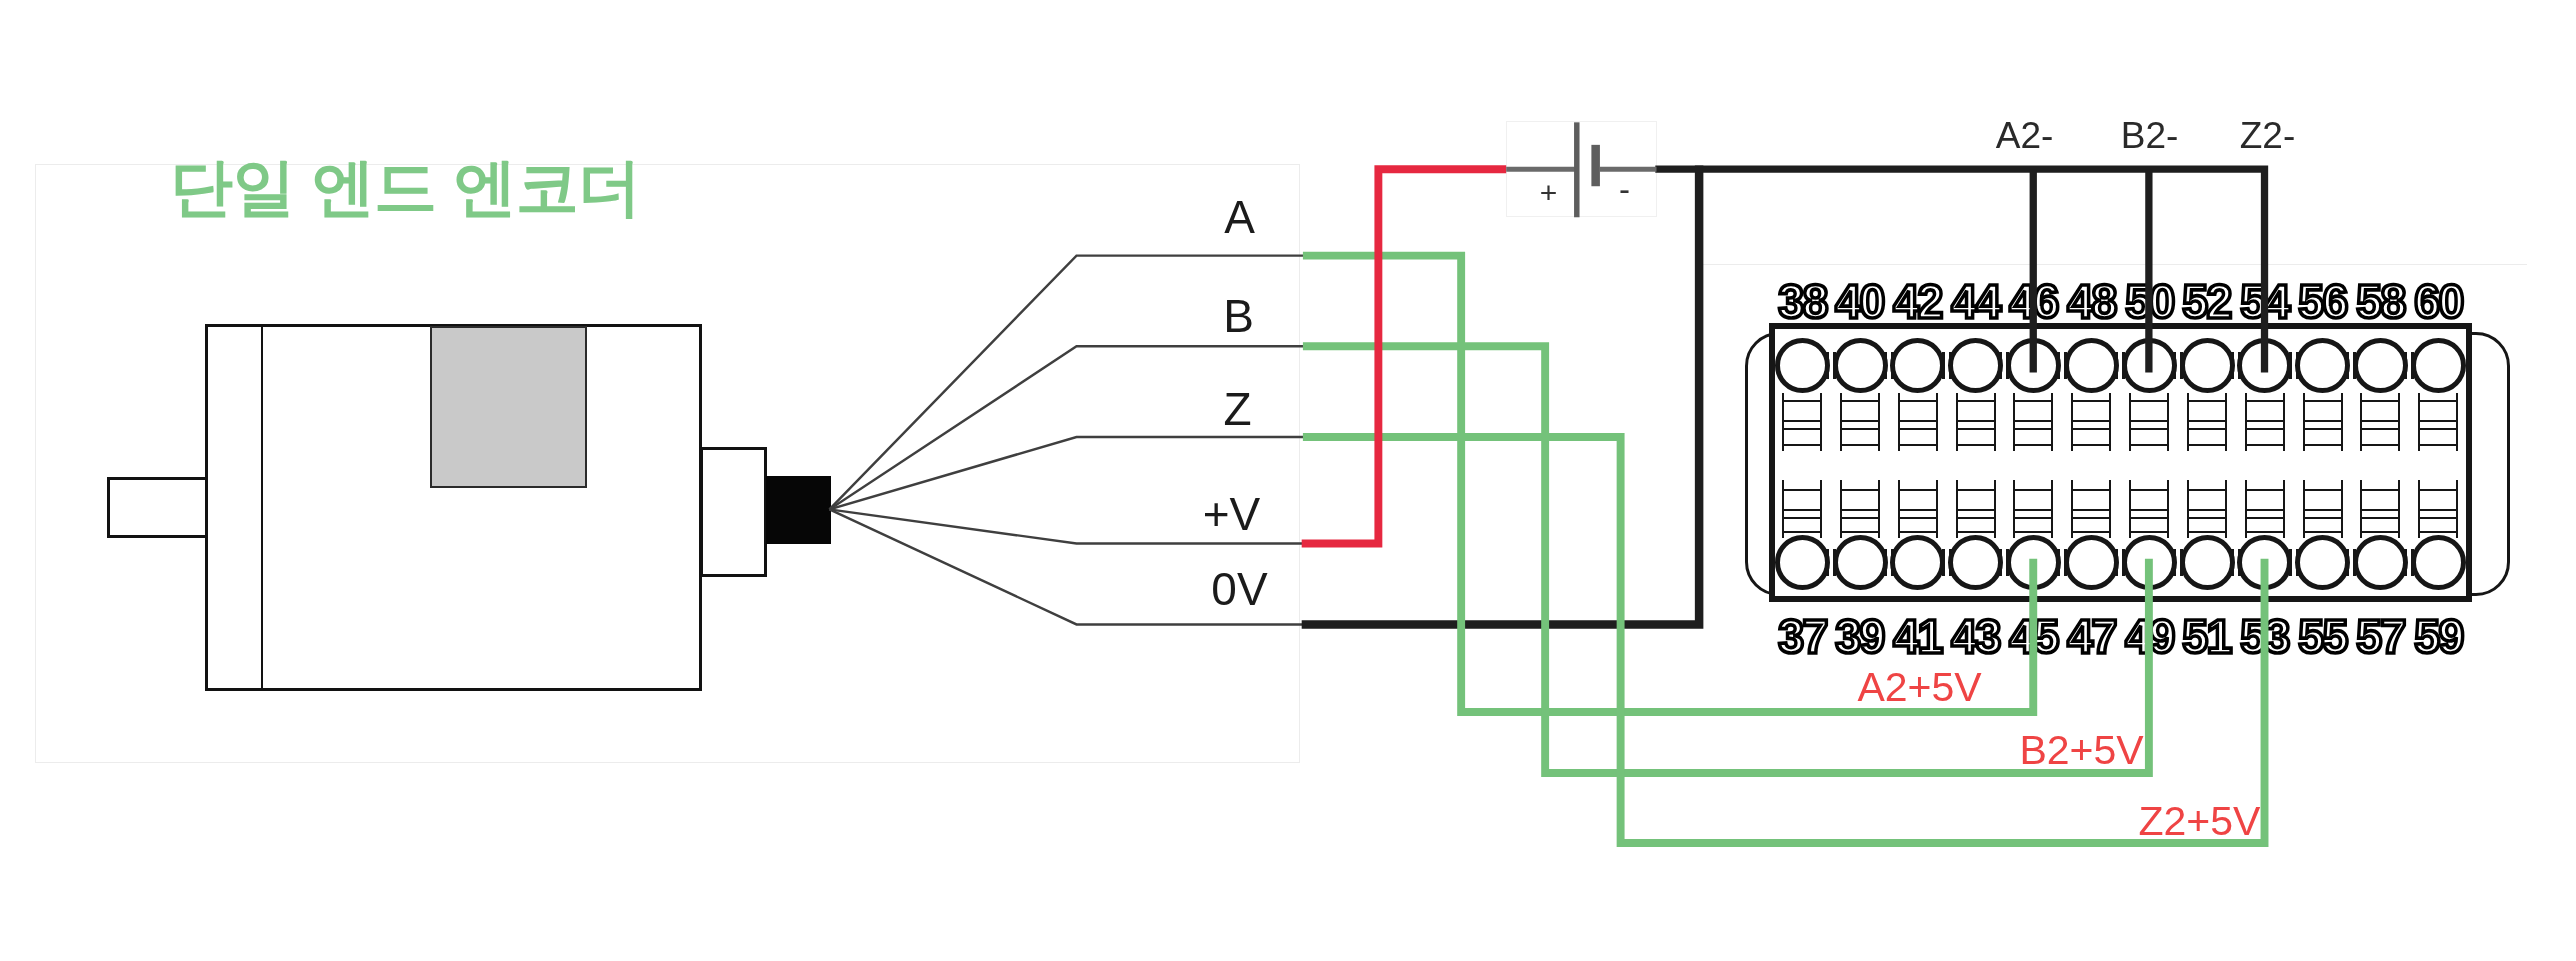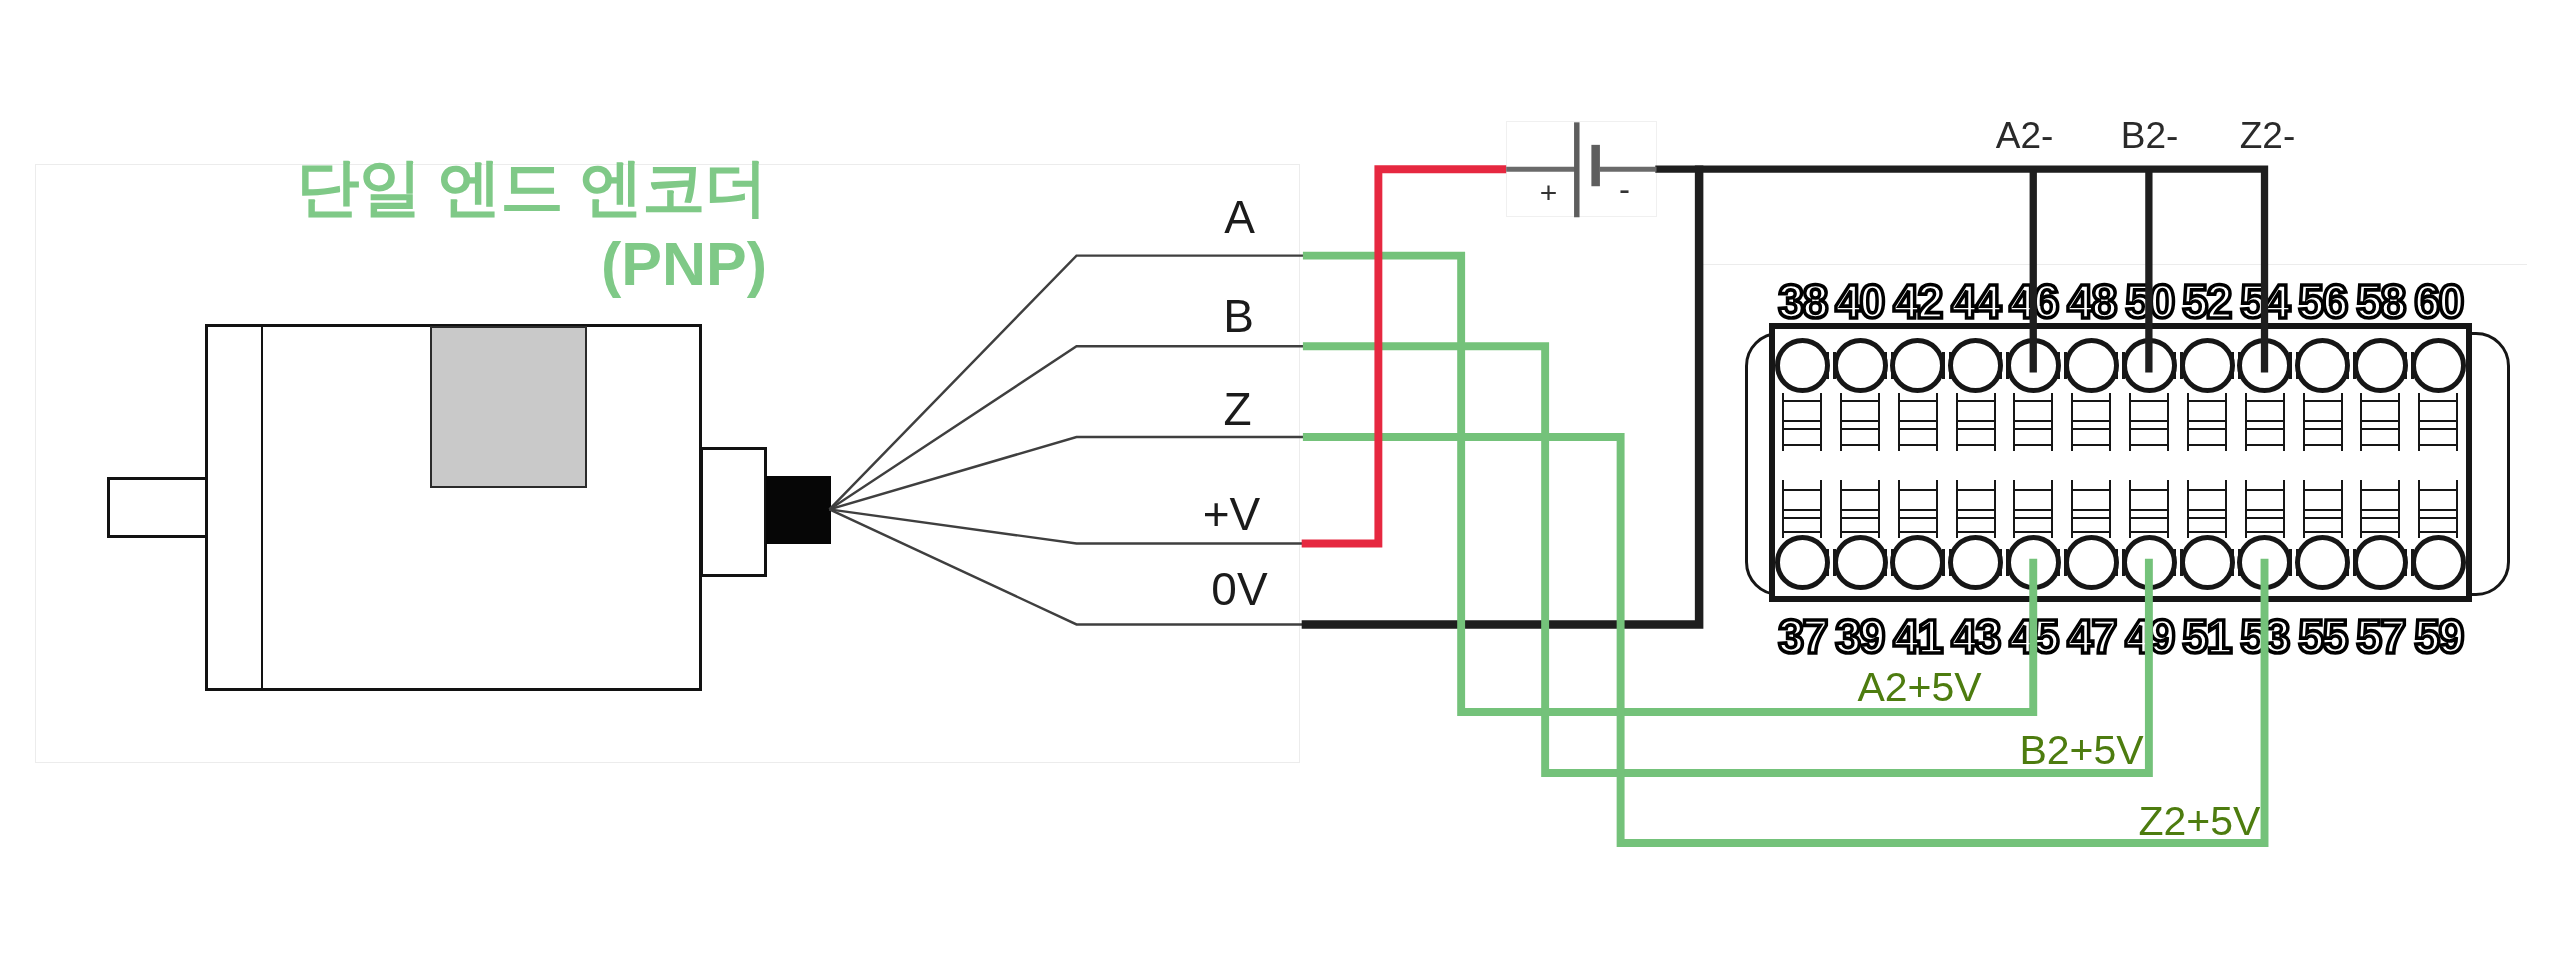--- a/index.html
+++ b/index.html
@@ -8,39 +8,39 @@
     width:2576px;height:961px;
     background:#ffffff;
     overflow:hidden;
     font-family:"Liberation Sans","DejaVu Sans",sans-serif;
   }
   .abs{position:absolute;box-sizing:border-box;}
   
   .faint-box{border:1.2px solid #ececec;z-index:0;}
   .faint-line{background:#ececec;z-index:0;}
   
-  #title{left:170px;top:150px;width:597px;text-align:right;color:#7fc987;font-weight:700;z-index:3;}
+  #title{left:170px;top:150px;width:597px;text-align:left;color:#7fc987;font-weight:700;z-index:3;}
   #title .t1{font-size:63px;line-height:74px;letter-spacing:-0.6px;}
   #title .t2{font-size:61px;line-height:73px;margin-top:3.7px;}
   
   .motor-part{background:#ffffff;border:3px solid #121212;z-index:2;}
   #motor-body{left:205px;top:324px;width:497px;height:367px;z-index:3;}
   #motor-inner-line{left:261px;top:325px;width:2.4px;height:364px;background:#121212;z-index:4;}
   #motor-gray-box{left:430px;top:326px;width:157px;height:162px;background:#c9c9c9;border:2.4px solid #2b2b2b;z-index:4;}
   #motor-shaft{left:107px;top:477px;width:102px;height:61px;z-index:2;}
   #motor-flange{left:700px;top:447px;width:67px;height:130px;z-index:2;}
   #motor-connector{left:766px;top:476px;width:65px;height:68px;background:#060606;border:none;z-index:5;}
   
   .lbl{display:flex;align-items:center;justify-content:center;color:#1b1b1b;z-index:6;white-space:nowrap;}
   #ps-label{left:1402px;top:54px;width:365px;height:39px;font-size:30px;color:#161616;}
   #bat-plus{left:1524px;top:173px;width:49px;height:39px;font-size:30px;color:#333;}
   #bat-minus{left:1600px;top:170px;width:49px;height:39px;font-size:33px;color:#333;}
   .wire-label{width:183px;height:55px;font-size:46px;}
   .conn-top-label{width:183px;height:49px;font-size:37px;color:#2a2a2a;}
-  .conn-bottom-label{width:207px;height:54px;font-size:41px;color:#4d7c0f;}
+  .conn-bottom-label{width:207px;height:54px;font-size:41px;color:#ef4444;}
   
   #tb-outer{left:1745px;top:332px;width:765px;height:264px;border:3.7px solid #161616;border-radius:34px;z-index:1;background:#fff;}
   #tb-inner{left:1769px;top:323px;width:703px;height:279px;border:6.7px solid #161616;z-index:2;background:#fff;}
   .pin-circle{width:55px;height:55px;border:5.5px solid #161616;border-radius:50%;background:#ffffff;z-index:3;}
   .pin-link{width:10.4px;height:27px;border-left:3px solid #161616;border-right:3px solid #161616;z-index:4;}
   .ladder{width:40px;height:58px;border-left:2.4px solid #161616;border-right:2.4px solid #161616;z-index:3;}
   .rung{position:absolute;left:-2.4px;right:-2.4px;height:2.4px;background:#161616;}
   .pin-number{width:57px;height:52px;line-height:52px;text-align:center;
     font-size:49px;font-weight:700;color:#ffffff;
     -webkit-text-stroke:3.7px #000;letter-spacing:-1.8px;
@@ -51,21 +51,20 @@
 <body>
 
 <div id="canvas">
 
   <div class="abs faint-box" style="left:35px;top:164px;width:1265px;height:599px;"></div>
   <div class="abs faint-box" style="left:1506px;top:121px;width:151px;height:96px;border-color:#f0f0f0;"></div>
   <div class="abs faint-line" style="left:1702px;top:264px;width:825px;height:1.2px;"></div>
 
   <div class="abs" id="title">
     <div class="t1">단일 엔드 엔코더</div>
-    <div class="t2">(PNP)</div>
   </div>
 
   <div class="abs motor-part" id="motor-shaft"></div>
   <div class="abs motor-part" id="motor-flange"></div>
   <div class="abs motor-part" id="motor-body"></div>
   <div class="abs" id="motor-inner-line"></div>
   <div class="abs" id="motor-gray-box"></div>
   <div class="abs" id="motor-connector"></div>
 
   <div class="abs lbl" id="bat-plus">+</div>

